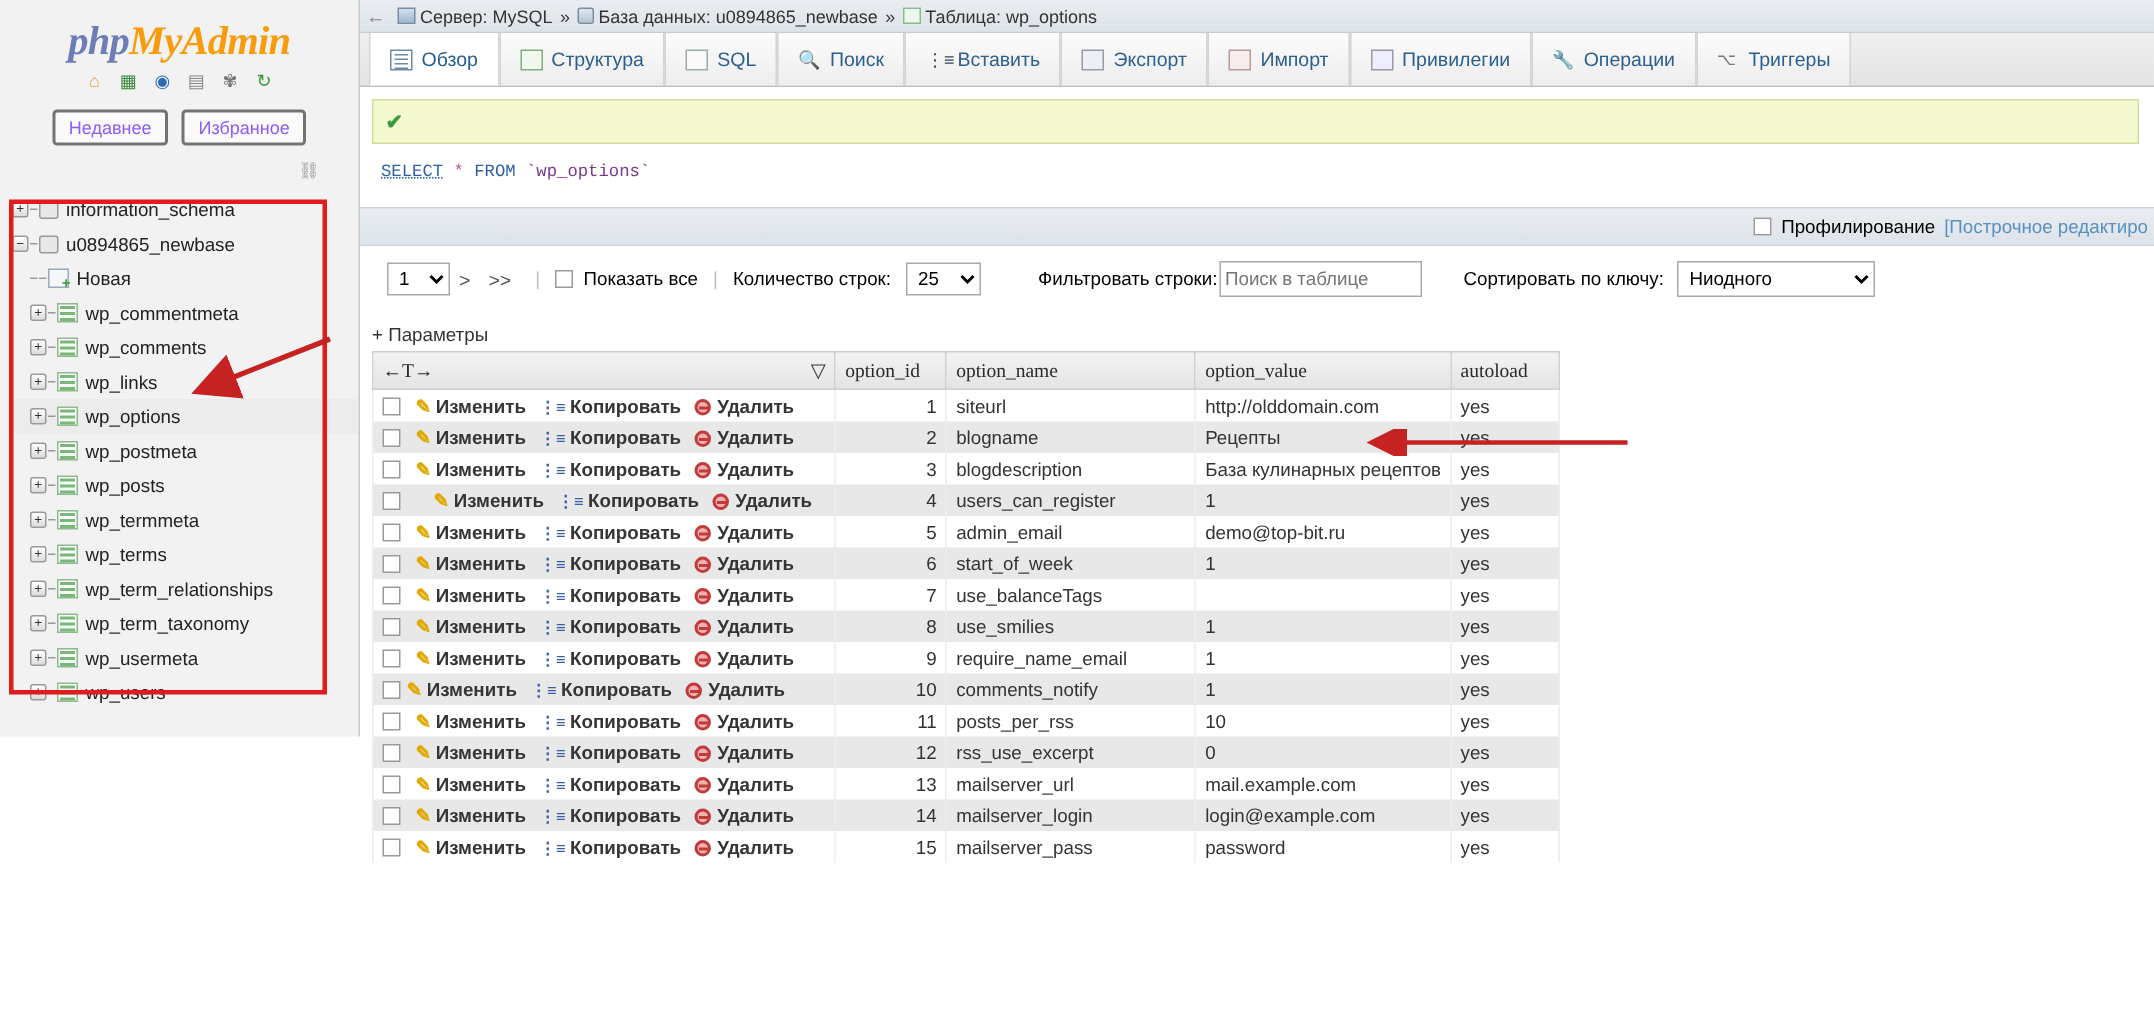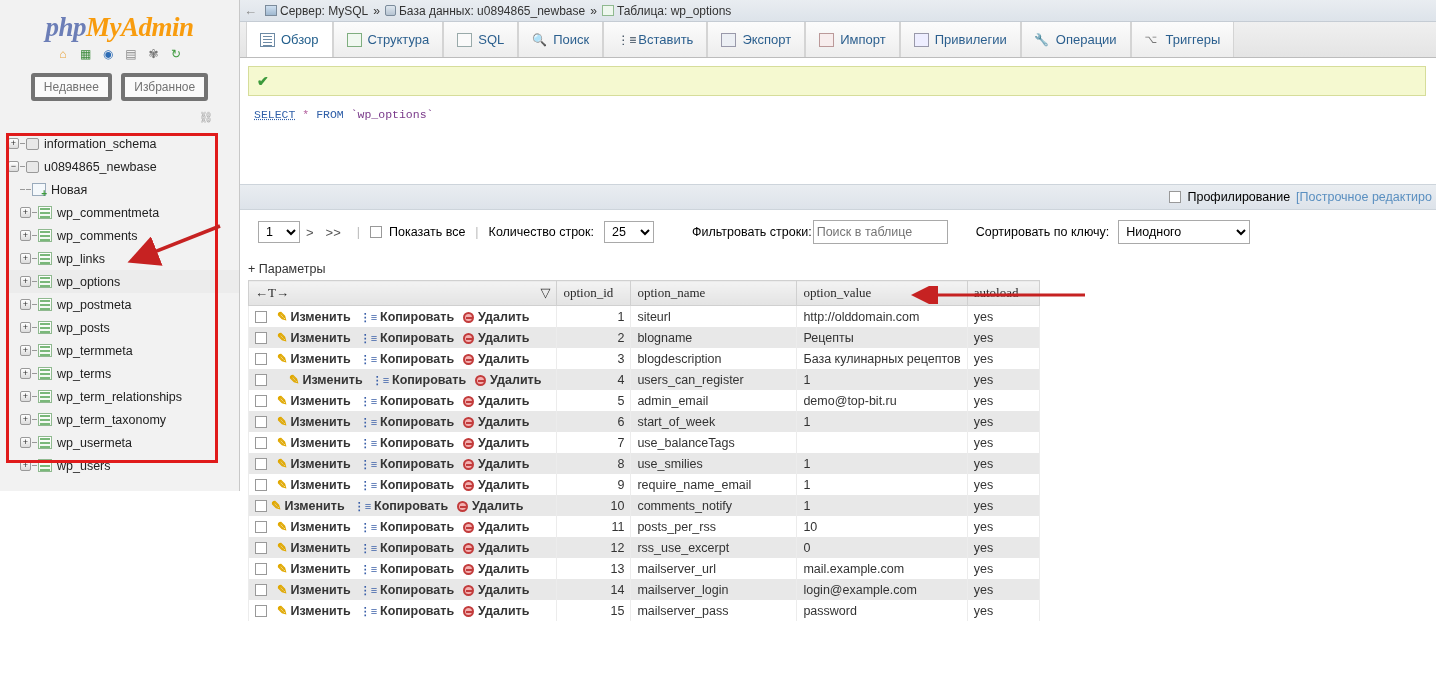--- a/index.html
+++ b/index.html
@@ -32,23 +32,23 @@
   #iconrow span { margin:0 2px; display:inline-block; width:15px; height:15px;
      vertical-align:middle; font-size:12px; }
   .ic-home { color:#e8a33d; }
   .ic-db { color:#3b8a3b; }
   .ic-help { color:#2d6cb5; }
   .ic-doc { color:#888; }
   .ic-gear { color:#777; }
   .ic-refresh { color:#3c9a3c; }
   #recentfav { text-align:center; padding:2px 0 8px 0; }
   .pillbtn {
-    display:inline-block; border:4px solid #737373; background:#fafafa;
+    display:inline-block; border:2px solid #737373; background:#fafafa;
     border-radius:3px; padding:3px 9px; margin:0 3px; font-size:12px;
-    color:#737373; cursor:pointer;
+    color:#8b5cf6; cursor:pointer;
   }
   #linkicon { text-align:right; padding:2px 26px 6px 0; color:#999; font-size:11px; }
   #tree { padding:2px 0 0 6px; font-size:12.5px; color:#222; }
   .node { display:flex; align-items:center; height:23px; white-space:nowrap;
           padding-left:2px; }
   .node.highlight { background:#ececec; }
   .exp {
     display:inline-block; width:11px; height:11px; line-height:9px;
     border:1px solid #9a9a9a; background:linear-gradient(#fff,#dcdcdc);
     text-align:center; font-size:9px; color:#333; margin-right:1px;
@@ -138,21 +138,21 @@
     font-size:11.5px; min-height:34px;
   }
   .kw { color:#2f5fa8; text-decoration:underline dotted; }
   .kw2 { color:#2f5fa8; }
   .star { color:#b05a9a; }
   .bt { color:#7a3a8a; }
   #profbar {
     background:linear-gradient(#e9edf1,#dde3ea); border-top:1px solid #cdd4db;
     border-bottom:1px solid #cdd4db;
     height:26px; display:flex; align-items:center; justify-content:flex-end;
-    padding-right:4px; font-size:12.5px; gap:6px;margin-top:46px;
+    padding-right:4px; font-size:12.5px; gap:6px;
   }
   #profbar a { color:#5a8fc0; text-decoration:none; }
   #ctrlbar {
     height:44px; display:flex; align-items:center; gap:0; padding:0 0 0 18px;
     font-size:12.5px;
   }
   select, input[type=text] {
     font-family:"Liberation Sans", sans-serif; font-size:12.5px;
     border:1px solid #a9a9a9; background:#fff; padding:2px 3px;
   }

